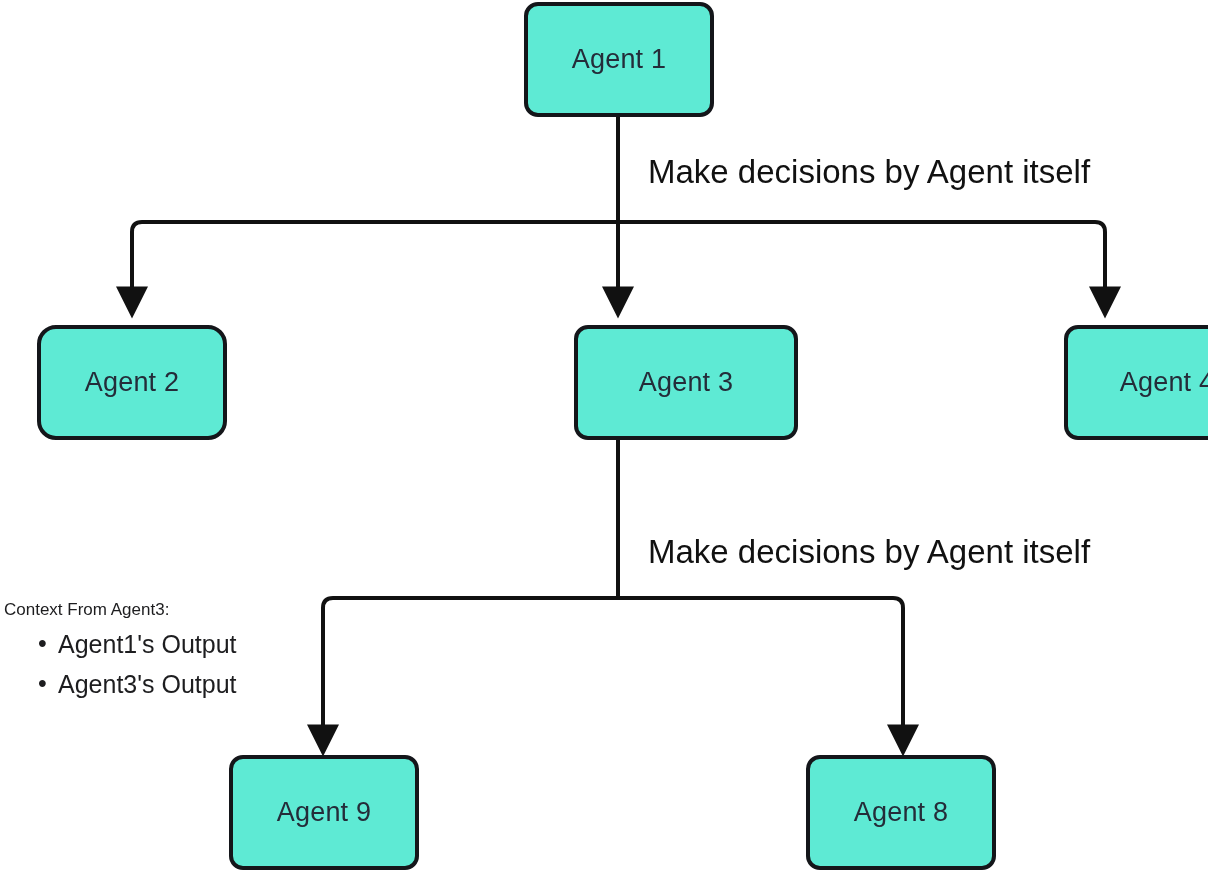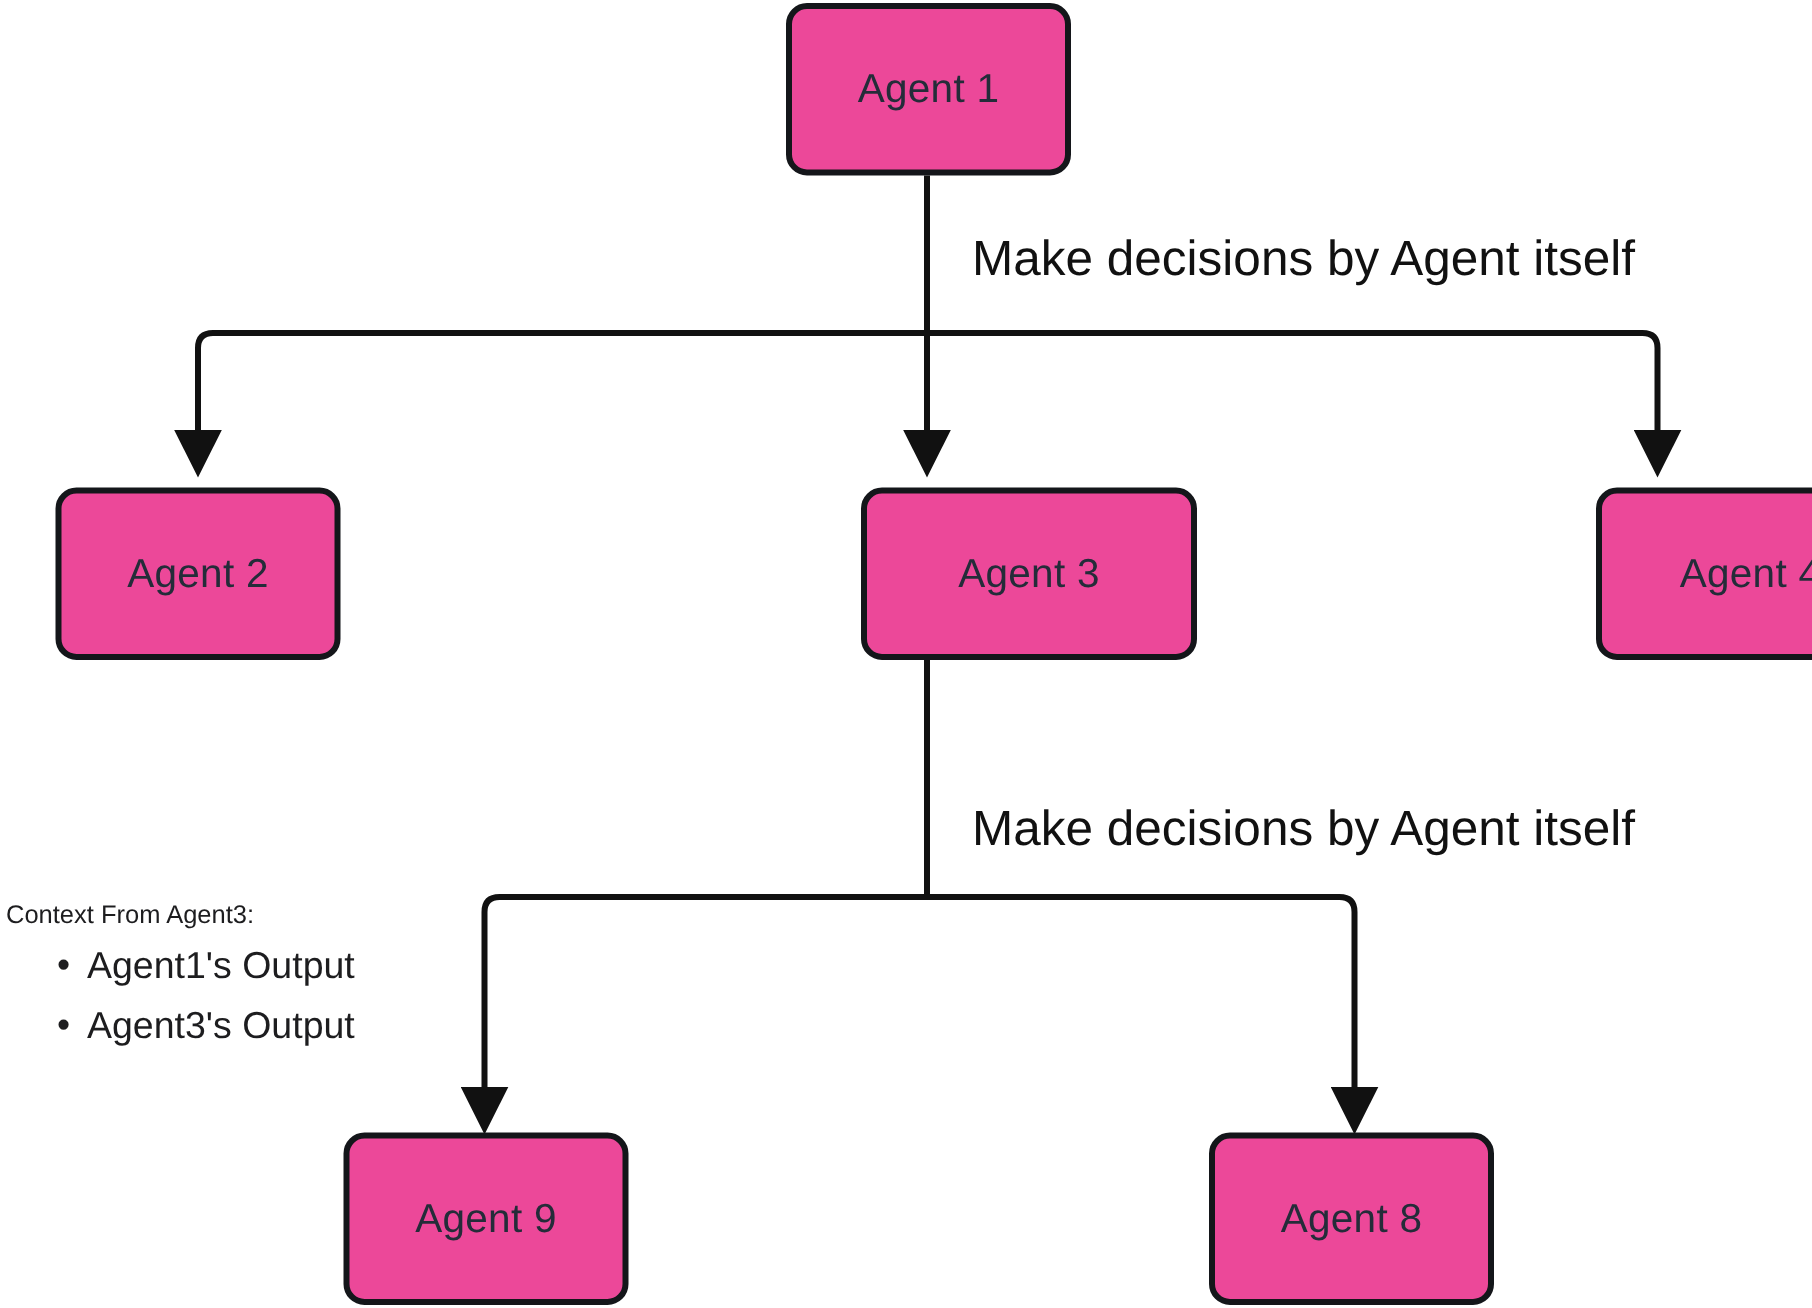--- a/index.html
+++ b/index.html
@@ -22,21 +22,21 @@
   svg.edge-layer {
     position: absolute;
     left: 0;
     top: 0;
     width: 1208px;
     height: 872px;
   }
   .node-box {
     position: absolute;
     box-sizing: border-box;
-    background: #ec4899;
+    background: #5eead4;
     border: 4px solid #14161a;
     border-radius: 14px;
     display: flex;
     align-items: center;
     justify-content: center;
   }
   .node-label {
     font-family: "Liberation Sans", sans-serif;
     font-size: 27px;
     color: #242c39;
@@ -105,21 +105,21 @@
 
     <path d="M 618,598 L 333,598 Q 323,598 323,608 L 323,726" fill="none" stroke="#111111" stroke-width="4" marker-end="url(#arrowhead)"></path>
 
     <path d="M 618,598 L 893,598 Q 903,598 903,608 L 903,726" fill="none" stroke="#111111" stroke-width="4" marker-end="url(#arrowhead)"></path>
   </svg>
 
   <div class="node-box" style="left:524px; top:2px; width:190px; height:115px;">
     <span class="node-label">Agent 1</span>
   </div>
 
-  <div class="node-box" style="left:37px; top:325px; width:190px; height:115px;">
+  <div class="node-box" style="left:37px; top:325px; width:190px; height:115px;border-radius:19px;">
     <span class="node-label">Agent 2</span>
   </div>
 
   <div class="node-box" style="left:544px; top:325px; width:224px; height:115px;margin-left:30px;">
     <span class="node-label">Agent 3</span>
   </div>
 
   <div class="node-box" style="left:1064px; top:325px; width:190px; height:115px;padding-left:16px;">
     <span class="node-label">Agent 4</span>
   </div>

